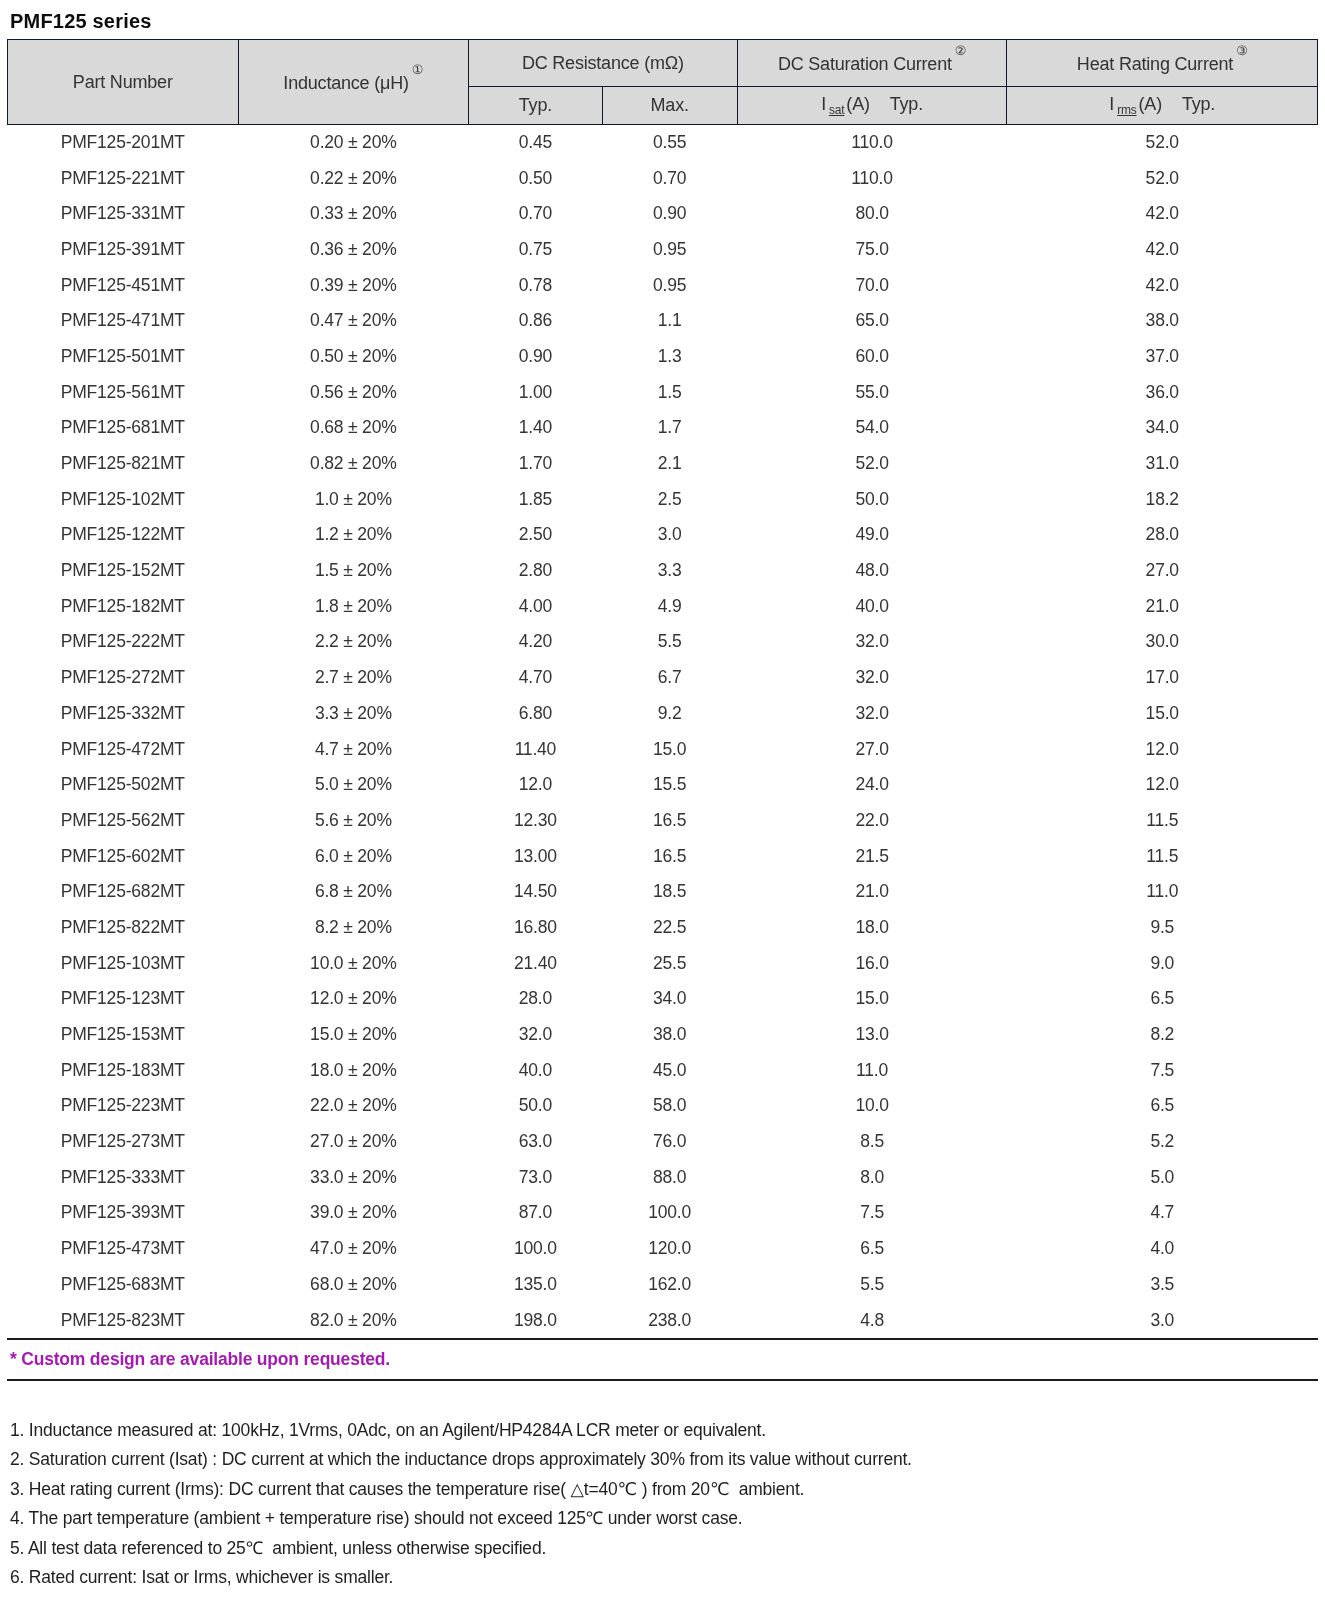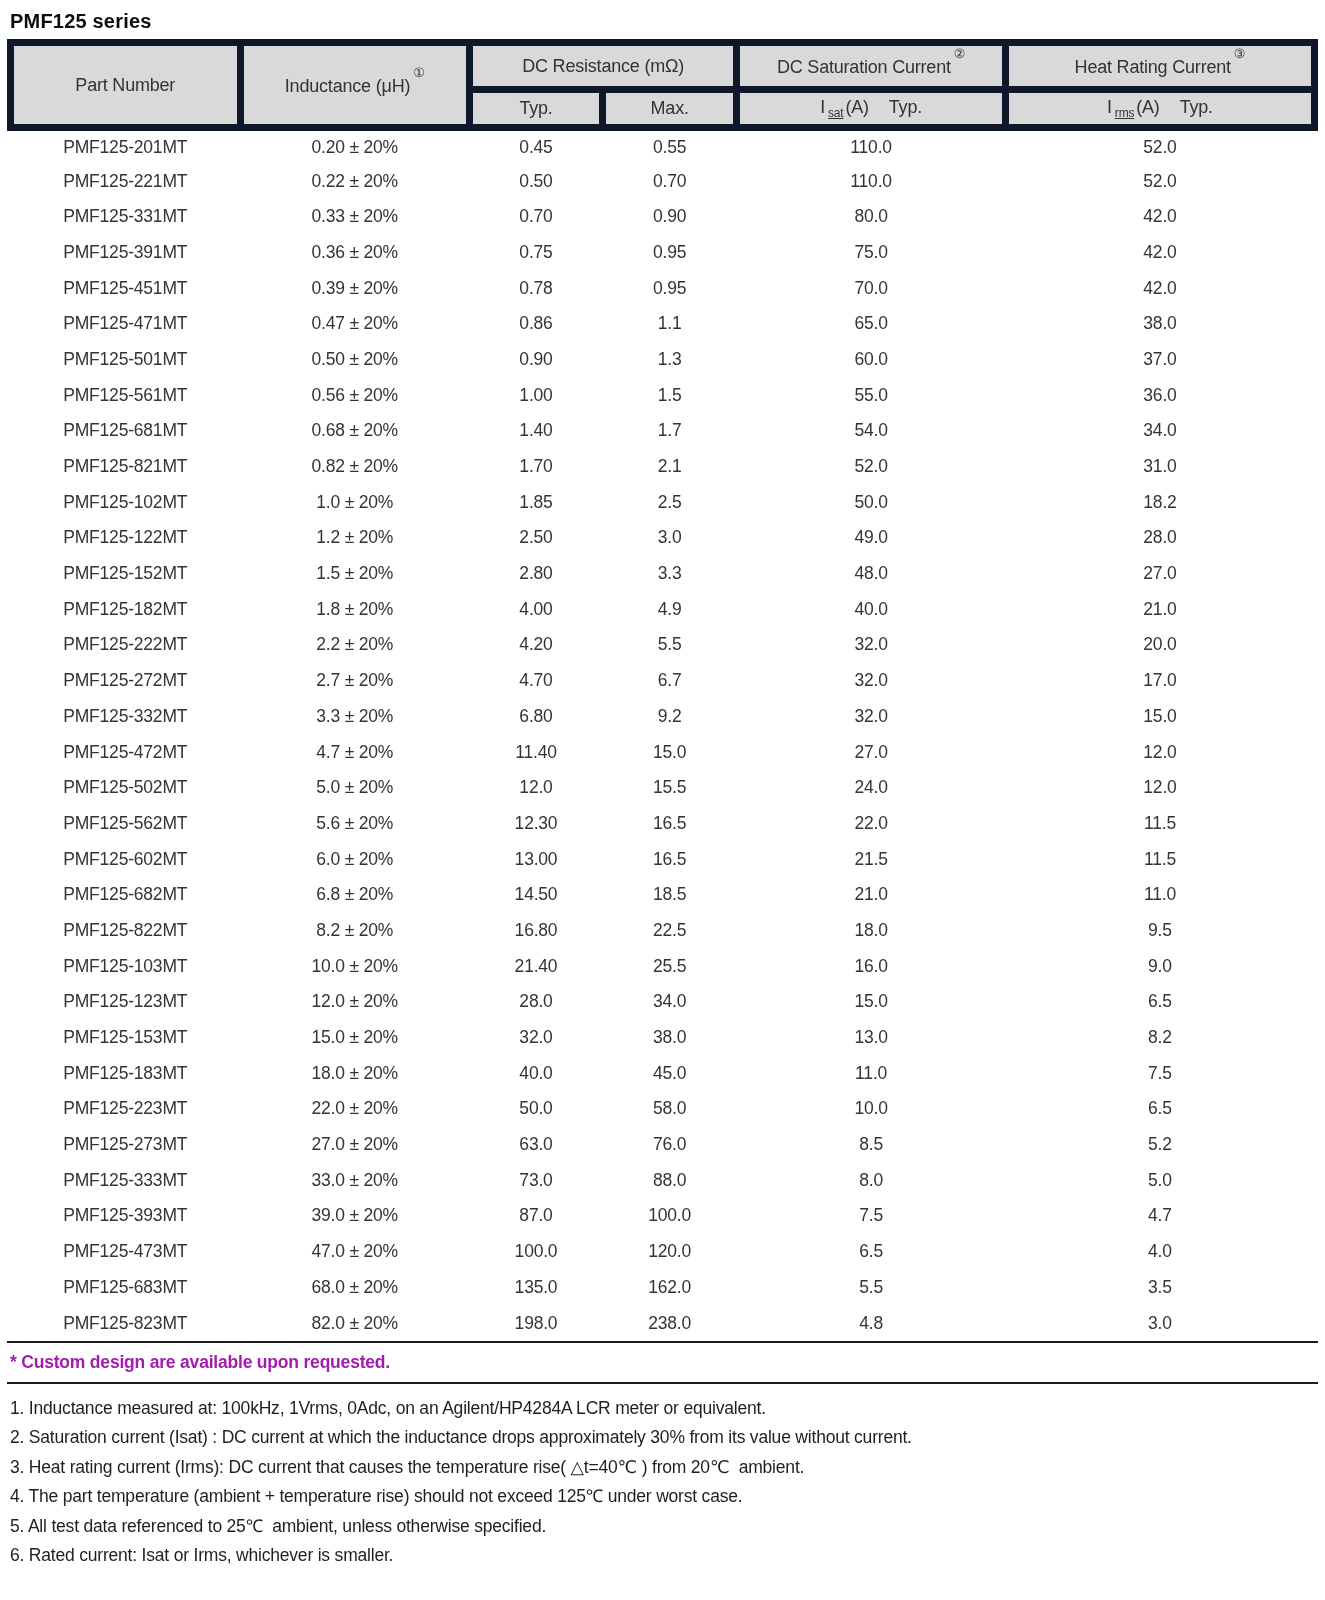--- a/index.html
+++ b/index.html
@@ -22,21 +22,21 @@
   }
 
   table.spec {
     width: 1311px;
     table-layout: fixed;
     border-collapse: collapse;
     letter-spacing: -0.2px;
   }
   table.spec th {
     background: #d9d9d9;
-    border: 7px solid #0f172a;
+    border: 1px solid #0f172a;
     font-weight: 400;
     font-size: 18px;
     color: #333333;
     text-align: center;
     vertical-align: middle;
     padding: 0;
   }
   thead tr.h-top { height: 47px; }
   thead tr.h-bot { height: 38px; }
 
@@ -72,21 +72,22 @@
   .custom-note {
     width: 1311px;
     font-size: 17.5px;
     font-weight: 700;
     color: #a21caf;
     padding: 9px 0 9px 3px;
     border-bottom: 2px solid #1b1b1b;
     letter-spacing: -0.2px;
   }
   .notes {
-    padding: 10px 0 0 3px;
+    padding: 24px 0 0 3px;
+    margin-top: 11px;
   }
   .note-line {
     font-size: 17.5px;
     line-height: 29.5px;
     color: #1f1f1f;
     letter-spacing: -0.2px;
     white-space: pre-wrap;
   }
 </style>
 </head>
@@ -232,21 +233,21 @@
           <td>4.9</td>
           <td>40.0</td>
           <td>21.0</td>
         </tr>
         <tr>
           <td>PMF125-222MT</td>
           <td>2.2 ± 20%</td>
           <td>4.20</td>
           <td>5.5</td>
           <td>32.0</td>
-          <td>20.0</td>
+          <td>30.0</td>
         </tr>
         <tr>
           <td>PMF125-272MT</td>
           <td>2.7 ± 20%</td>
           <td>4.70</td>
           <td>6.7</td>
           <td>32.0</td>
           <td>17.0</td>
         </tr>
         <tr>

